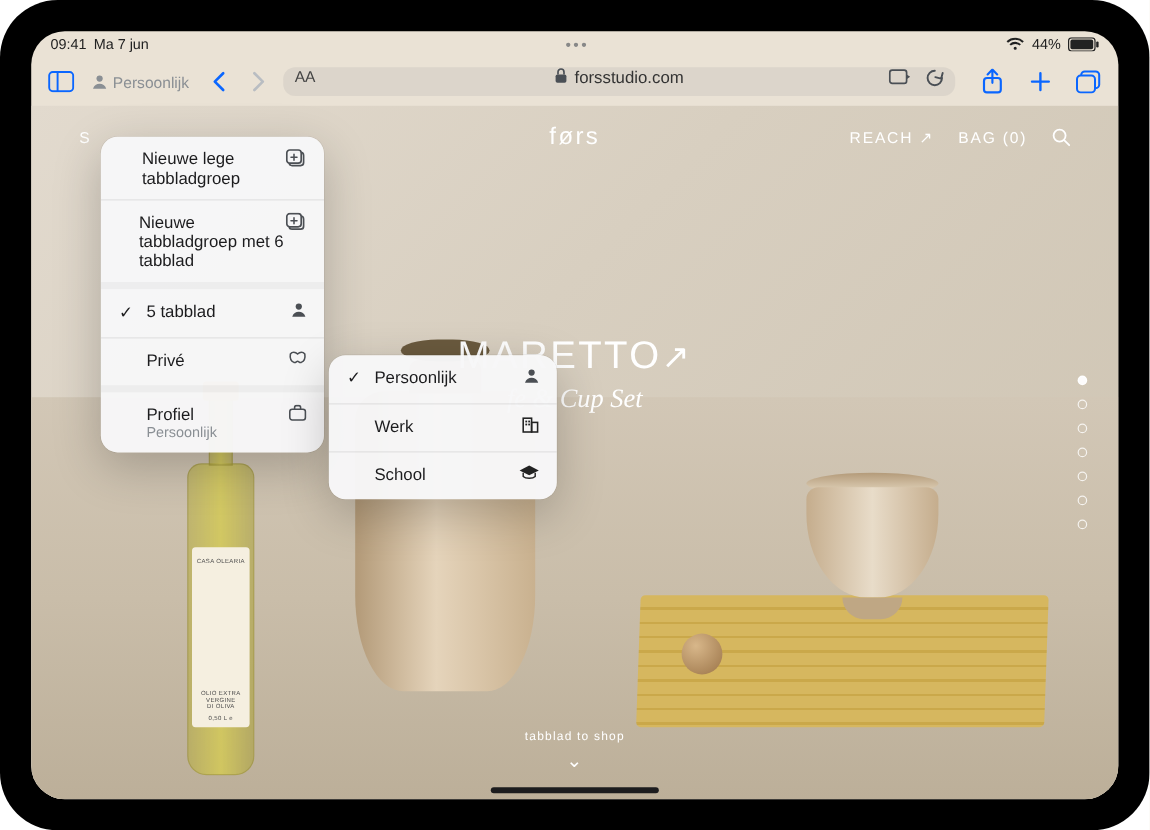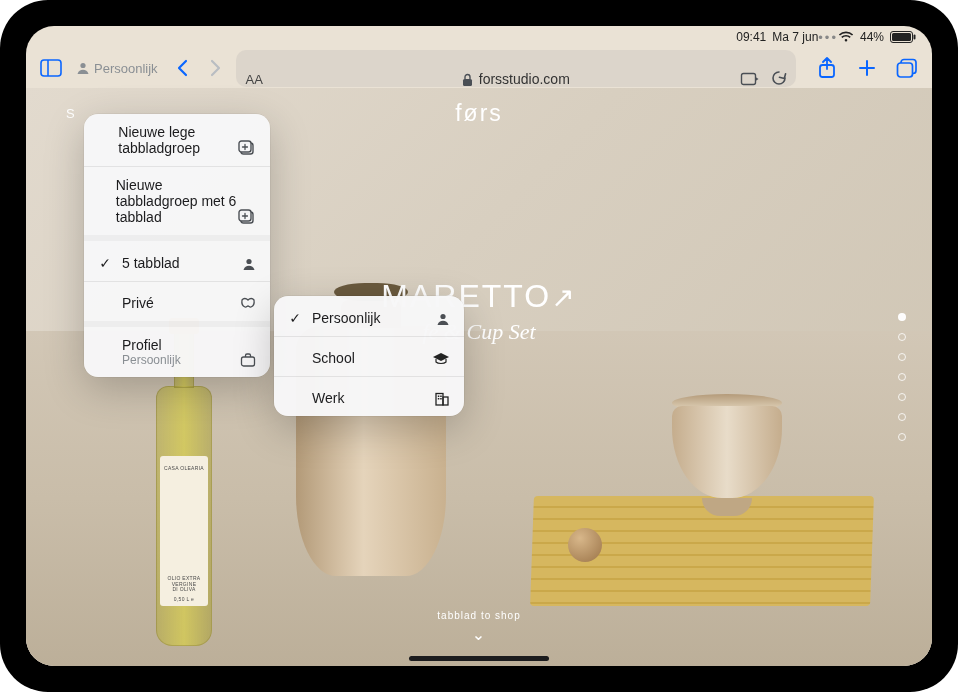--- a/index.html
+++ b/index.html
@@ -13,21 +13,21 @@
   }
   .screen {
     position: absolute;
     left: 26px; right: 26px; top: 26px; bottom: 26px;
     border-radius: 28px;
     overflow: hidden;
     background: #eae2d5;
   }
   
   .status-bar {
-    display: flex; align-items: center; justify-content: flex-end;
+    display: flex; align-items: center; justify-content: space-between;
     height: 22px; padding: 0 16px; font-size: 12px; color: #222;
   }
   .status-left, .status-right { display: flex; align-items: center; gap: 6px; }
   .status-right svg { display:block; }
   
   .toolbar {
     display: flex; align-items: center; gap: 6px;
     height: 40px; padding: 0 10px;
   }
   .tb-btn {
@@ -36,24 +36,24 @@
     color:#0a66ff;
   }
   .tb-btn.disabled { color:#9ca1a6; }
   .profile-chip {
     display:flex; align-items:center; gap:4px;
     color:#8a8f94; font-size:13px; padding:0 4px;
   }
   .nav-arrows { display:flex; gap:2px; }
   .address {
     flex:1;
-    height: 37px;
+    height: 24px;
     border-radius: 10px;
     background: rgba(120,120,128,0.12);
-    display:flex; align-items:flex-end; justify-content:center;
+    display:flex; align-items:flex-start; justify-content:center;
     position:relative;
     font-size:14px; color:#333;
   }
   .address .aA {
     position:absolute; left:10px; font-size:13px; color:#444;
   }
   .address .lock { margin-right:6px; display:inline-flex; }
   .address .ext { position:absolute; right:36px; }
   .address .reload { position:absolute; right:8px; }
   .right-tools { display:flex; gap:10px; padding-left:10px; }
@@ -87,21 +87,21 @@
   .cup-rim { position:absolute; bottom:104px; left:10px; width:110px; height:18px; border-radius:50%; background:linear-gradient(180deg,#b49b7a,#e6d9c2);}
   .cup-base { position:absolute; bottom:0; left:40px; width:50px; height:18px; background:#bfa784; border-radius:0 0 30px 30px;}
   .napkin { position:absolute; right:60px; bottom:60px; width:340px; height:110px; background:repeating-linear-gradient(180deg,#d6b75f 0,#d6b75f 10px,#caa84a 10px,#caa84a 12px); border-radius:4px; transform:skewX(-2deg);}
   .nut { position:absolute; right:330px; bottom:104px; width:34px; height:34px; border-radius:50%; background:radial-gradient(circle at 35% 30%, #d8b78a, #9b7448);}
   
   .site-header {
     position:absolute; top:18px; left:0; right:0; padding:0 40px;
     display:flex; align-items:center; justify-content:space-between;
     color:#fff; font-size:13px; letter-spacing:1.5px; text-transform:uppercase;
   }
-  .site-header .center { position:absolute; left:50%; transform:translateX(-50%); font-size:23px; text-transform:none; letter-spacing:2px; font-weight:300;}
+  .site-header .center { position:absolute; left:50%; transform:translateX(-50%); font-size:20px; text-transform:none; letter-spacing:2px; font-weight:300;}
   .site-header .right { display:flex; gap:20px; align-items:center; }
   .hero-title {
     position:absolute; top:190px; left:50%; transform:translateX(-50%);
     color:#fff; text-align:center;
   }
   .hero-title .big { font-size:32px; letter-spacing:2px; font-weight:400;}
   .hero-title .big .arrow { font-size:28px;}
   .hero-title .sub { font-size:22px; font-style:italic; font-family:Georgia,serif; margin-top:4px;}
   .scroll-hint {
     position:absolute; bottom:22px; left:50%; transform:translateX(-50%);
@@ -114,21 +114,21 @@
   
   .menu {
     position:absolute;
     background:rgba(247,247,248,0.97);
     border-radius:14px;
     box-shadow: 0 12px 40px rgba(0,0,0,0.22), 0 0 0 0.5px rgba(0,0,0,0.08);
     overflow:hidden;
     font-size:14px; color:#1c1c1e;
   }
   .menu .row {
-    display:flex; align-items:flex-end; justify-content:space-between;
+    display:flex; align-items:flex-start; justify-content:space-between;
     padding:10px 14px; min-height:40px;
   }
   .menu .row + .row { border-top:0.5px solid rgba(0,0,0,0.08); }
   .menu .row .left { display:flex; align-items:center; gap:10px; }
   .menu .row .check { width:14px; display:inline-flex; justify-content:center; color:#1c1c1e;}
   .menu .row .txt { line-height:1.15; }
   .menu .row .txt .sub { display:block; font-size:12px; color:#8a8f94; }
   .menu .row .ric { color:#4b4f54;}
   .menu .group-sep { height:6px; background:rgba(0,0,0,0.035);}
   .menu1 { left:58px; top:88px; width:186px; }
@@ -260,20 +260,30 @@
         <div class="lt">OLIO EXTRA</div>
         <div class="lt">VERGINE</div>
         <div class="lt">DI OLIVA</div>
         <div class="lt" style="margin-top:4px;">0,50 L e</div>
       </div>
     </div>
 
     <div class="site-header">
       <span>S</span>
       <span class="center">førs</span>
+      <span class="right">
+        <span>REACH ↗</span>
+        <span>BAG (0)</span>
+        <span>
+          <svg width="16" height="16" viewBox="0 0 16 16">
+                <circle cx="7" cy="7" r="5" fill="none" stroke="#fff" stroke-width="1.5"></circle>
+                <line x1="11" y1="11" x2="15" y2="15" stroke="#fff" stroke-width="1.5" stroke-linecap="round"></line>
+              </svg>
+        </span>
+      </span>
     </div>
 
     <div class="hero-title">
       <div class="big"><span>MARETTO</span><span class="arrow">↗</span></div>
       <div class="sub">fe &amp; Cup Set</div>
     </div>
 
     <div class="dots">
       <span class="active"></span>
       <span></span>
@@ -359,48 +369,48 @@
   <div class="menu menu2">
     <div class="row">
       <span class="left">
             <span class="check">✓</span>
             <span class="txt">Persoonlijk</span>
           </span>
       <span class="ric">
             <svg width="14" height="14" viewBox="0 0 14 14">
               <circle cx="7" cy="4.5" r="2.6" fill="#4b4f54"></circle>
               <path d="M1.5 13c.8-2.8 3-4.2 5.5-4.2s4.7 1.4 5.5 4.2" fill="#4b4f54"></path>
-            </svg>
-          </span>
-    </div>
-    <div class="row">
-      <span class="left">
-            <span class="check"></span>
-            <span class="txt">School</span>
-          </span>
-      <span class="ric">
-            <svg width="18" height="14" viewBox="0 0 18 14">
-              <path d="M9 1L1 5l8 4 8-4-8-4z" fill="#222"></path>
-              <path d="M4 7v3c2 2 8 2 10 0V7" fill="none" stroke="#222" stroke-width="1.2"></path>
             </svg>
           </span>
     </div>
     <div class="row">
       <span class="left">
             <span class="check"></span>
             <span class="txt">Werk</span>
           </span>
       <span class="ric">
             <svg width="16" height="14" viewBox="0 0 16 14">
               <rect x="2" y="1.5" width="7" height="11.5" fill="none" stroke="#222" stroke-width="1.3"></rect>
               <rect x="9" y="5" width="5" height="8" fill="none" stroke="#222" stroke-width="1.3"></rect>
               <rect x="3.8" y="3.5" width="1.5" height="1.5" fill="#222"></rect>
               <rect x="6.2" y="3.5" width="1.5" height="1.5" fill="#222"></rect>
               <rect x="3.8" y="6" width="1.5" height="1.5" fill="#222"></rect>
               <rect x="6.2" y="6" width="1.5" height="1.5" fill="#222"></rect>
             </svg>
           </span>
     </div>
+    <div class="row">
+      <span class="left">
+            <span class="check"></span>
+            <span class="txt">School</span>
+          </span>
+      <span class="ric">
+            <svg width="18" height="14" viewBox="0 0 18 14">
+              <path d="M9 1L1 5l8 4 8-4-8-4z" fill="#222"></path>
+              <path d="M4 7v3c2 2 8 2 10 0V7" fill="none" stroke="#222" stroke-width="1.2"></path>
+            </svg>
+          </span>
+    </div>
   </div>
 
   <div class="home-ind"></div>
  </div>
 </div>
 
 </body></html>

